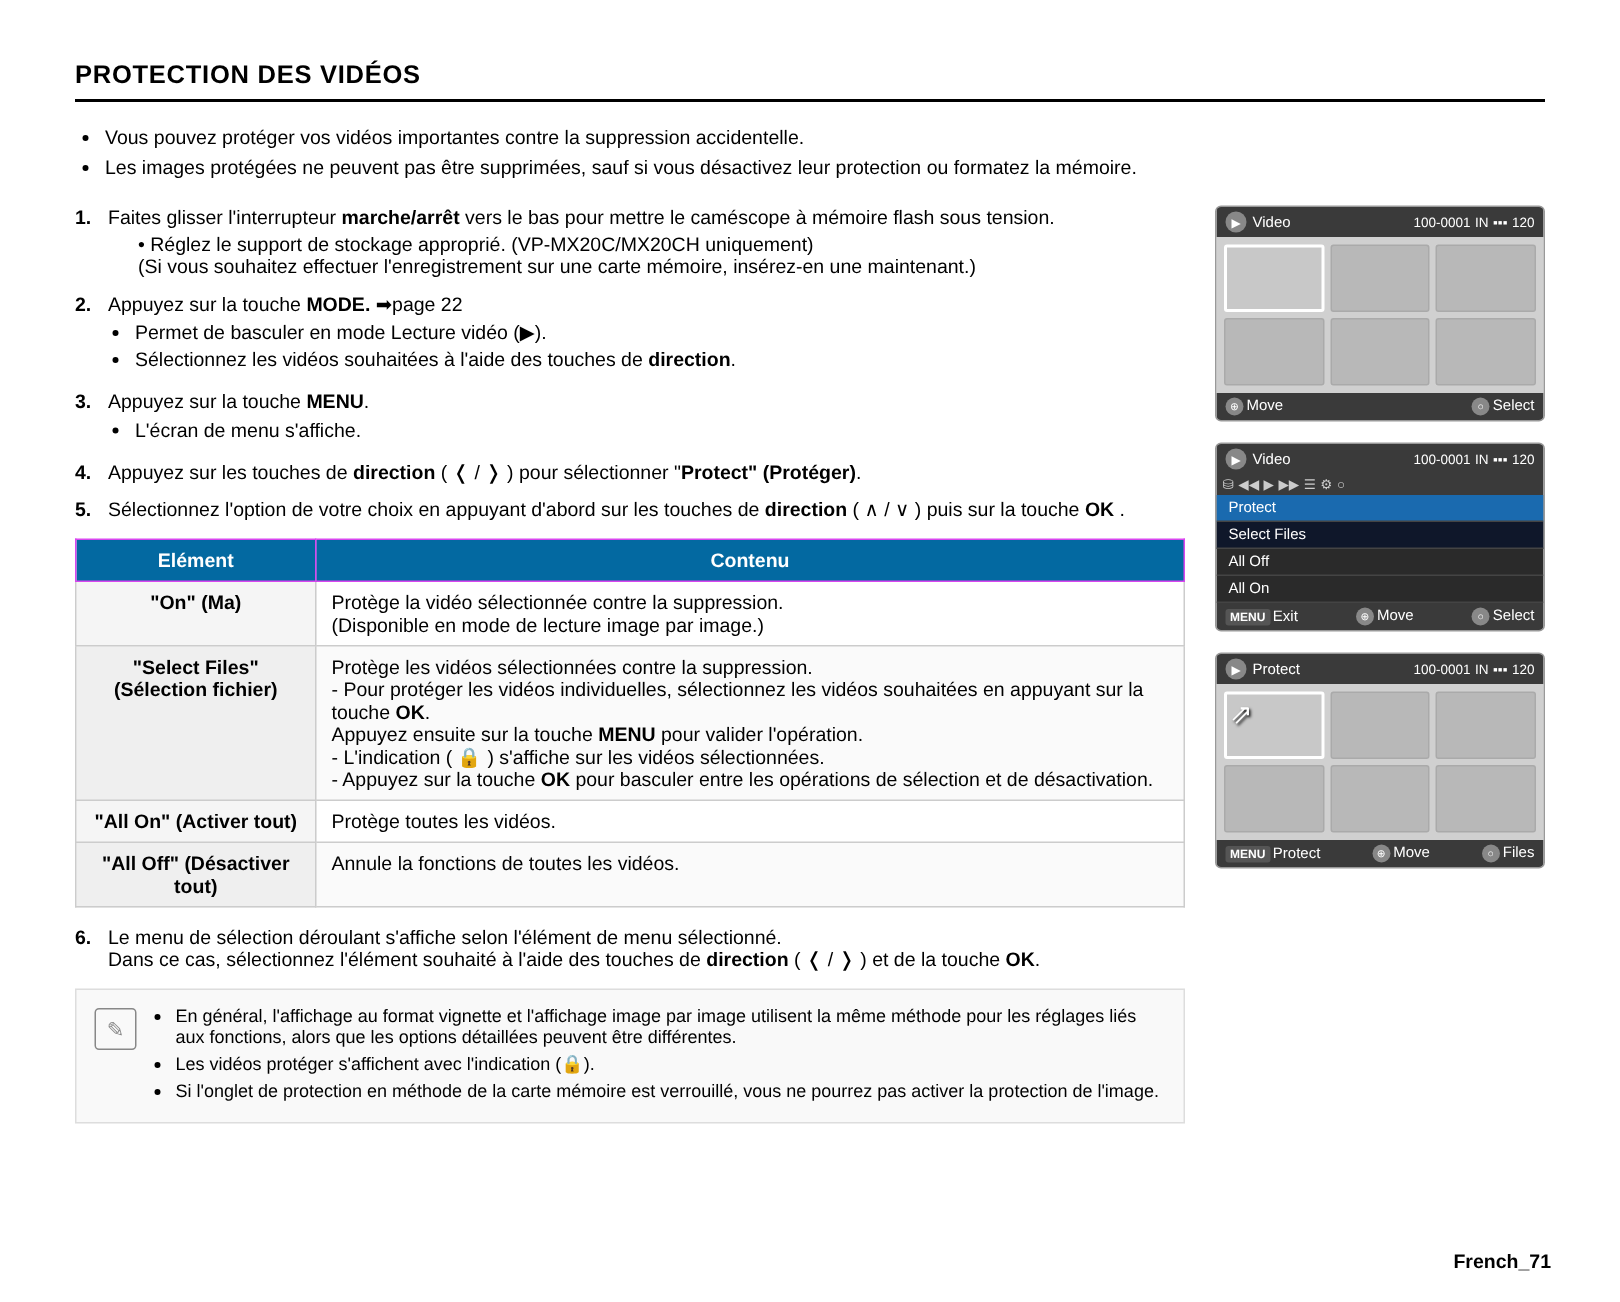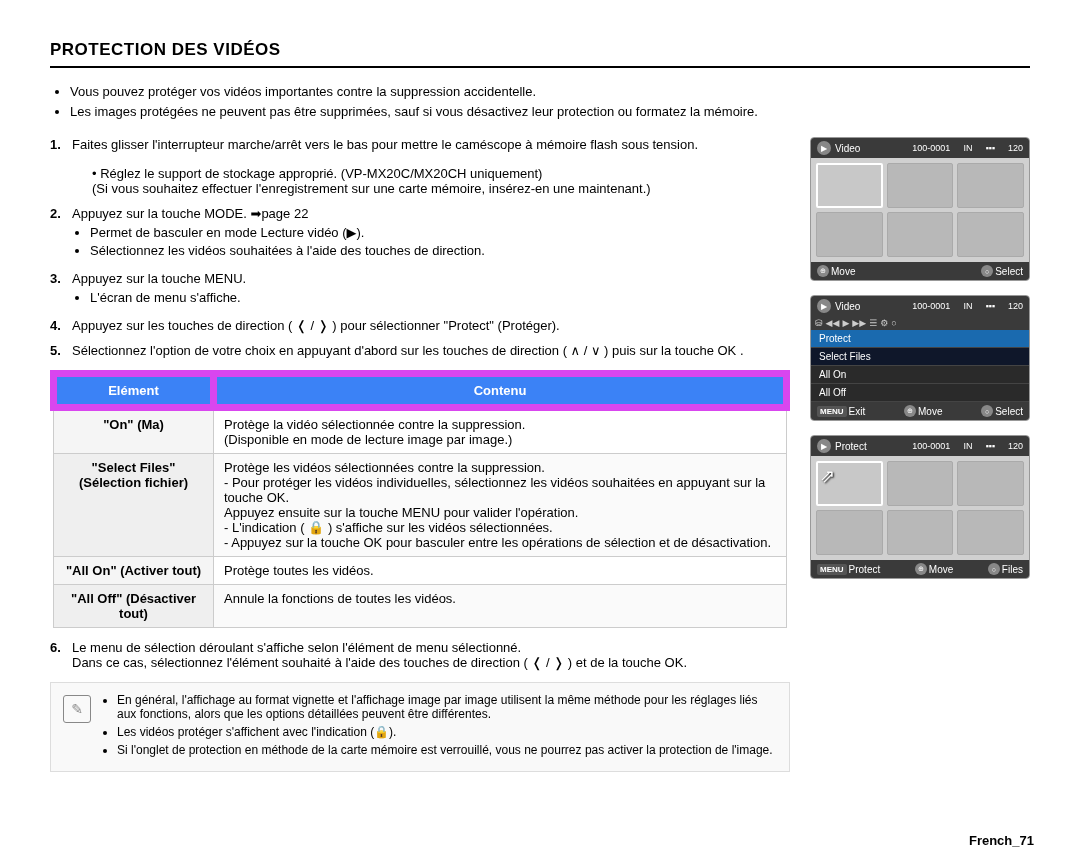--- a/index.html
+++ b/index.html
@@ -58,36 +58,36 @@
     }
     .step-content ul {
       padding-left: 18px;
       margin-top: 4px;
     }
     .step-content ul li {
       margin-bottom: 3px;
     }
     .sub-indent {
       padding-left: 20px;
-      margin-top: 14px;
+      margin-top: 3px;
       font-size: 13px;
     }
     
     .protection-table {
       width: 100%;
       border-collapse: collapse;
       margin: 12px 0;
       font-size: 13px;
     }
     .protection-table th {
-      background: #3b82f6;
+      background: #0369a1;
       color: #fff;
       padding: 6px 10px;
       text-align: center;
-      border: 7px solid #d946ef;
+      border: 1px solid #d946ef;
       font-weight: bold;
     }
     .protection-table td {
       padding: 6px 10px;
       border: 1px solid #ccc;
       vertical-align: top;
     }
     .protection-table td:first-child {
       text-align: center;
       font-weight: bold;
@@ -162,21 +162,21 @@
       background: #888;
       display: flex;
       align-items: center;
       justify-content: center;
       font-size: 8px;
       color: #fff;
     }
     .cam-header-right {
       display: flex;
       align-items: flex-end;
-      gap: 13px;
+      gap: 3px;
       font-size: 9px;
     }
     .cam-thumbnails {
       display: grid;
       grid-template-columns: 1fr 1fr 1fr;
       gap: 4px;
       padding: 5px;
       background: #d0d0d0;
     }
     .cam-thumb {
@@ -193,21 +193,21 @@
       background: #3a3a3a;
       color: #fff;
       padding: 3px 6px;
       display: flex;
       justify-content: space-between;
       align-items: center;
       font-size: 10px;
     }
     .cam-footer-btn {
       display: flex;
-      align-items: center;
+      align-items: flex-start;
       gap: 2px;
     }
     .btn-circle {
       width: 12px;
       height: 12px;
       border-radius: 50%;
       background: #888;
       display: inline-flex;
       align-items: center;
       justify-content: center;
@@ -254,21 +254,21 @@
       text-shadow: 1px 1px 2px #000;
     }
     .page-footer {
       position: absolute;
       bottom: 20px;
       right: 46px;
       font-size: 13px;
       font-weight: bold;
     }
     b, strong {
-      font-weight: normal;
+      font-weight: bold;
       text-align: right;
     }
   </style>
 </head>
 <body>
 
 <h1>PROTECTION DES VIDÉOS</h1>
 
 <ul class="intro-bullets">
   <li>Vous pouvez protéger vos vidéos importantes contre la suppression accidentelle.</li>
@@ -431,22 +431,22 @@
         <span class="menu-icon-sm">◀◀</span>
         <span class="menu-icon-sm">▶</span>
         <span class="menu-icon-sm">▶▶</span>
         <span class="menu-icon-sm">☰</span>
         <span class="menu-icon-sm">⚙</span>
         <span class="menu-icon-sm">○</span>
       </div>
       <div class="cam-menu-items">
         <div class="cam-menu-item highlight">Protect</div>
         <div class="cam-menu-item active">Select Files</div>
+        <div class="cam-menu-item">All Off</div>
         <div class="cam-menu-item">All On</div>
-        <div class="cam-menu-item">All Off</div>
       </div>
       <div class="cam-footer">
         <div class="cam-footer-btn">
           <span style="font-size:8px;background:#555;padding:1px 3px;border-radius:2px;font-weight:bold">MENU</span>
           <span>Exit</span>
         </div>
         <div class="cam-footer-btn">
           <span class="btn-circle">⊕</span>
           <span>Move</span>
         </div>

